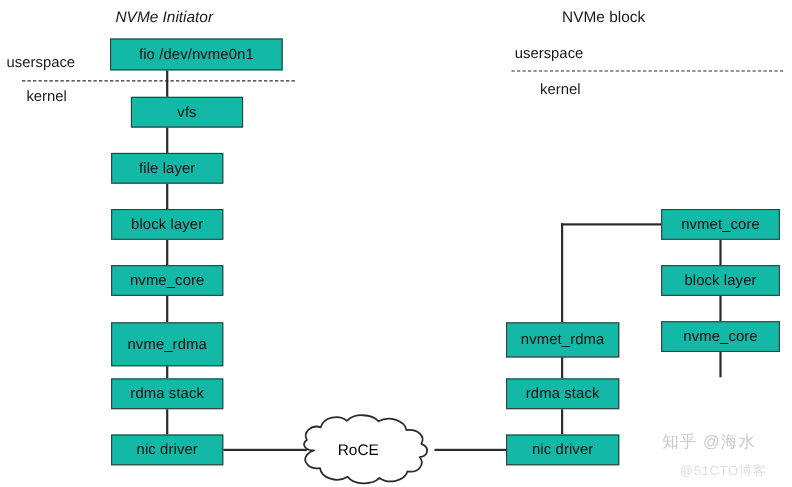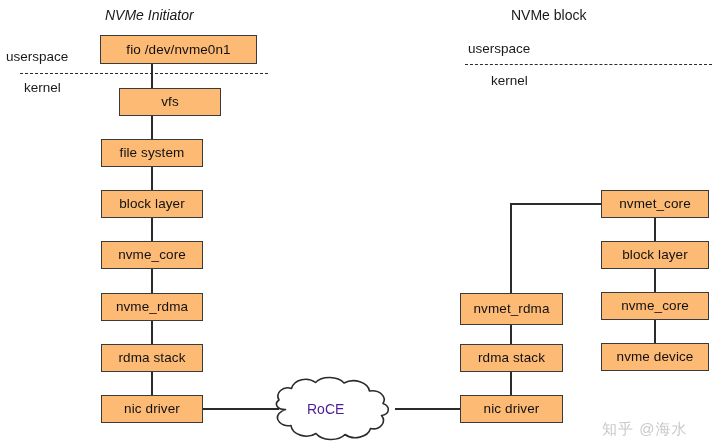--- a/index.html
+++ b/index.html
@@ -17,21 +17,21 @@
     height: 443px;
     background: #ffffff;
     overflow: hidden;
   }
 
   
   .box {
     position: absolute;
     box-sizing: border-box;
     border: 1.6px solid #3a3a3a;
-    background: #fdba74;
+    background: #14b8a6;
     color: #111111;
     font-size: 13.5px;
     line-height: 1;
     display: flex;
     align-items: center;
     justify-content: center;
     letter-spacing: 0.1px;
     white-space: nowrap;
     z-index: 3;
   }
@@ -72,21 +72,21 @@
   }
 
   
   .cloud {
     position: absolute;
     z-index: 3;
   }
   .cloud-label {
     position: absolute;
     font-size: 14px;
-    color: #4c1d95;
+    color: #000000;
     z-index: 4;
     white-space: nowrap;
   }
 
   
   .watermark {
     position: absolute;
     z-index: 5;
     white-space: nowrap;
     pointer-events: none;
@@ -128,27 +128,27 @@
   <div class="vline" style="left:151px; top:167px; height:23px;"></div>
   <div class="vline" style="left:151px; top:218px; height:23px;"></div>
   <div class="vline" style="left:151px; top:269px; height:24px;"></div>
   <div class="vline" style="left:151px; top:321px; height:23px;"></div>
   <div class="vline" style="left:151px; top:372px; height:23px;"></div>
 
   <div class="box" style="left:100px; top:35px;  width:157px; height:29px;">fio /dev/nvme0n1</div>
 
   <div class="box" style="left:119px; top:88px;  width:102px; height:28px;">vfs</div>
 
-  <div class="box" style="left:101px; top:139px; width:102px; height:28px;">file system</div>
+  <div class="box" style="left:101px; top:139px; width:102px; height:28px;">file layer</div>
 
   <div class="box" style="left:101px; top:190px; width:102px; height:28px;">block layer</div>
 
   <div class="box" style="left:101px; top:241px; width:102px; height:28px;">nvme_core</div>
 
-  <div class="box" style="left:101px; top:293px; width:102px; height:28px;">nvme_rdma</div>
+  <div class="box" style="left:101px; top:293px; width:102px; height:40px;">nvme_rdma</div>
 
   <div class="box" style="left:101px; top:344px; width:102px; height:28px;">rdma stack</div>
 
   <div class="box" style="left:101px; top:395px; width:102px; height:28px;">nic driver</div>
 
   <div class="vline" style="left:510px; top:321px; height:23px;"></div>
   <div class="vline" style="left:510px; top:372px; height:23px;"></div>
 
   <div class="hline" style="left:510px; top:203px; width:92px;"></div>
   <div class="vline" style="left:510px; top:203px; height:90px;"></div>
@@ -162,21 +162,20 @@
   <div class="vline" style="left:654px; top:218px; height:23px;"></div>
   <div class="vline" style="left:654px; top:269px; height:23px;"></div>
   <div class="vline" style="left:654px; top:320px; height:23px;"></div>
 
   <div class="box" style="left:601px; top:190px; width:108px; height:28px;">nvmet_core</div>
 
   <div class="box" style="left:601px; top:241px; width:108px; height:28px;">block layer</div>
 
   <div class="box" style="left:601px; top:292px; width:108px; height:28px;">nvme_core</div>
 
-  <div class="box" style="left:601px; top:343px; width:108px; height:28px;">nvme device</div>
 
   <div class="hline" style="left:203px; top:408px; width:76px;"></div>
   <div class="hline" style="left:395px; top:408px; width:65px;"></div>
 
   <svg class="cloud" style="left:264px; top:375px;" width="140" height="68" viewBox="0 0 140 68">
     <path d="M 21.5 34.5
              C 12.5 34.5 10.0 28.5 15.0 25.0
              C 11.0 18.0 19.0 10.5 27.5 13.5
              C 30.0 4.0 44.0 1.5 51.5 7.5
              C 58.0 0.5 74.0 1.0 80.0 8.0
@@ -186,16 +185,17 @@
              C 123.0 47.0 116.0 55.5 106.5 53.5
              C 104.0 62.5 89.0 65.5 81.0 59.5
              C 74.0 66.5 58.0 66.0 52.0 58.5
              C 42.5 64.5 28.0 59.5 27.0 50.5
              C 17.0 52.0 10.5 44.5 15.0 38.5
              C 17.0 36.5 19.0 35.0 21.5 34.5 Z" fill="#ffffff" stroke="#2b2b2b" stroke-width="1.6" stroke-linejoin="round"></path>
   </svg>
 
   <div class="cloud-label" style="left:307px; top:401px;">RoCE</div>
 
-  <div class="watermark wm-top" style="left:602px; top:420px;">知乎 @海水</div>
-
+  <div class="watermark wm-top" style="left:602px; top:392px;">知乎 @海水</div>
+
+  <div class="watermark wm-bottom" style="left:618px; top:420px;">@51CTO博客</div>
 
 </div>
 
 </body></html>

